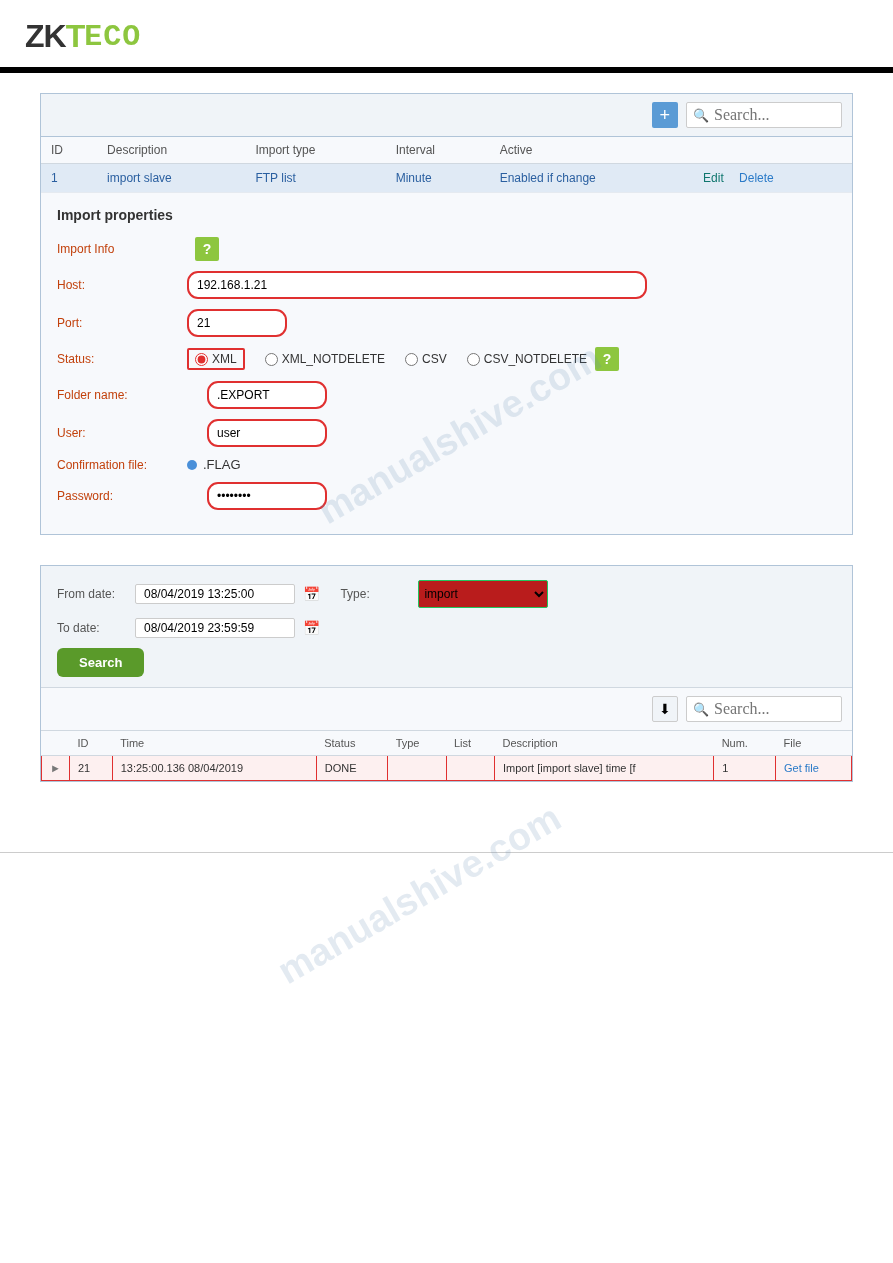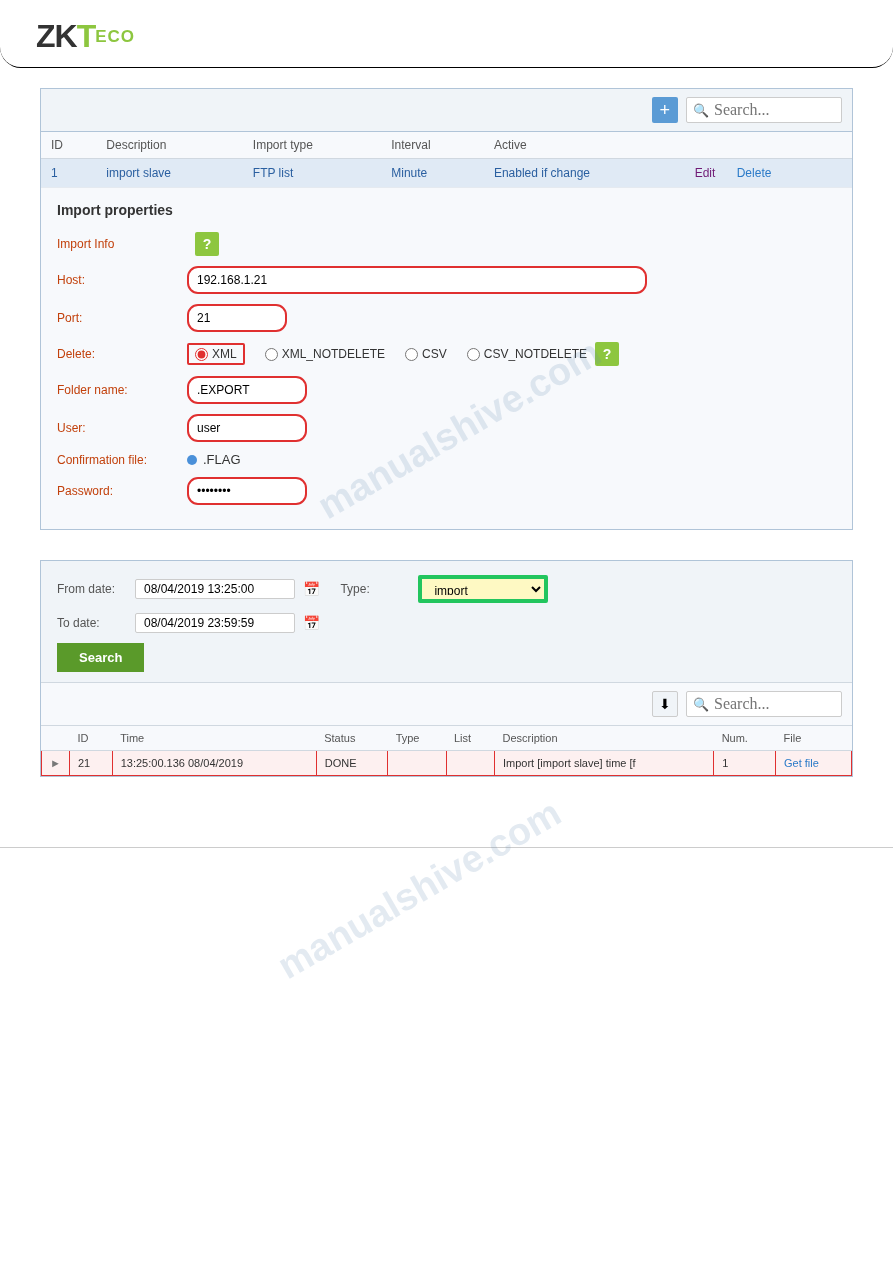--- a/index.html
+++ b/index.html
@@ -7,45 +7,45 @@
       font-family: Arial, sans-serif;
       font-size: 13px;
       background: #fff;
       color: #333;
       width: 893px;
       min-height: 1263px;
     }
 
     
     .header {
-      padding: 18px 40px 12px 36px;
-      border-bottom: 1px solid #000000;
-      border-radius: 21px;
+      padding: 18px 40px 12px 25px;
+      border-bottom: 6px solid #000000;
     }
     .logo {
       display: flex;
       align-items: center;
     }
     .logo-zk {
       font-size: 32px;
       font-weight: 900;
       color: #333;
       letter-spacing: -1px;
     }
     .logo-t {
       font-size: 32px;
       font-weight: 900;
       color: #8dc63f;
       letter-spacing: -1px;
     }
     .logo-eco {
-      font-size: 17px;
+      font-size: 30px;
       font-weight: 700;
       color: #8dc63f;
       letter-spacing: 1px;
+      font-family: Liberation Mono, monospace;
     }
 
     
     .main {
       padding: 20px 40px;
     }
 
     
     .panel {
       border: 1px solid #b0c4d8;
@@ -115,24 +115,24 @@
     .data-table td {
       padding: 7px 10px;
       font-size: 12px;
       border-bottom: 1px solid #e5eaf0;
     }
     .data-table tr.selected td {
       background: #e0eaf5;
       color: #2a5fa0;
     }
     .link-edit {
-      color: #701a75;
+      color: #0f766e;
       cursor: pointer;
       text-decoration: none;
-      margin-right: 18px;
+      margin-right: 12px;
     }
     .link-delete {
       color: #2a7ac8;
       cursor: pointer;
       text-decoration: none;
     }
 
     
     .import-props {
       padding: 14px 16px;
@@ -163,20 +163,21 @@
       height: 28px;
     }
     .form-control-wide {
       width: 460px;
     }
     .form-control-short {
       width: 100px;
     }
     .form-control-normal {
       width: 120px;
+      margin-left: 20px;
     }
 
     
     .format-row {
       display: flex;
       align-items: center;
       gap: 20px;
     }
     .radio-option {
       display: flex;
@@ -268,36 +269,36 @@
       height: 20px;
       width: 160px;
       background: #fff;
     }
     .cal-icon {
       font-size: 14px;
       color: #777;
       cursor: pointer;
     }
     .type-select {
-      border: 4px solid #22c55e;
-      border-radius: 2px;
-      padding: 4px 8px;
+      border: 1px solid #22c55e;
+      border-radius: 2px;
+      padding: 4px 1px;
       font-size: 12px;
       outline: none;
       height: 28px;
-      background: #fef9c3;
+      background: #b91c1c;
       width: 130px;
     }
     .search-btn {
       background: #5a9a2a;
       color: #fff;
       border: none;
       padding: 7px 22px;
       font-size: 13px;
-      border-radius: 0;
+      border-radius: 6px;
       cursor: pointer;
       font-weight: bold;
     }
 
     
     .log-table-toolbar {
       display: flex;
       justify-content: flex-end;
       align-items: center;
       padding: 8px 10px;
@@ -438,21 +439,21 @@
           <div class="form-label">Host:</div>
           <input type="text" class="form-control form-control-wide" value="192.168.1.21" style="">
         </div>
 
         <div class="form-row">
           <div class="form-label">Port:</div>
           <input type="number" class="form-control form-control-short" value="21" style="">
         </div>
 
         <div class="form-row">
-          <div class="form-label">Delete:</div>
+          <div class="form-label">Status:</div>
           <div class="format-row">
             <label class="radio-option radio-selected">
               <input type="radio" name="format" checked="" style="">
               <span>XML</span>
             </label>
             <label class="radio-option">
               <input type="radio" name="format" style="">
               <span>XML_NOTDELETE</span>
             </label>
             <label class="radio-option">

